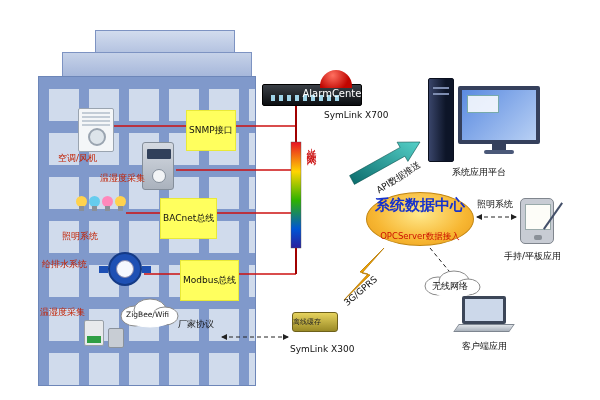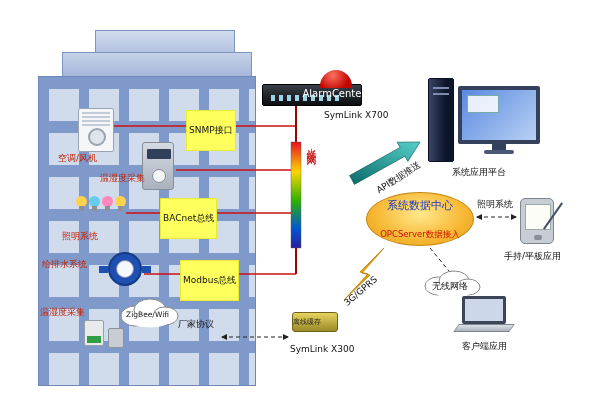--- a/index.html
+++ b/index.html
@@ -41,21 +41,21 @@
   .x700 .ports{position:absolute;left:8px;bottom:4px;width:70px;height:6px;
       background:repeating-linear-gradient(to right,#9fd4e8 0 4px,transparent 4px 8px)}
   .dome{left:320px;top:70px;width:32px;height:18px;background:radial-gradient(circle at 40% 30%,#ff7060,#c00500 70%);border-radius:16px 16px 0 0;z-index:5}
   .alabel{left:302px;top:88px;width:64px;text-align:center;color:#fff;font-size:10px;z-index:6;white-space:nowrap}
   
   .fiber{left:304px;top:140px;writing-mode:vertical-rl;color:#cc1111;font-size:10px;letter-spacing:2px;z-index:5;white-space:nowrap}
   
   .ell{left:366px;top:192px;width:108px;height:54px;border-radius:50%;
        background:radial-gradient(ellipse at 50% 40%,#ffe98c 0%,#f7b733 60%,#e89a18 100%);
        border:1px solid #c28612;display:flex;flex-direction:column;align-items:center;justify-content:center;z-index:4}
-  .ell .t1{color:#1632cc;font-weight:normal;font-size:11px;white-space:nowrap}
+  .ell .t1{color:#1632cc;font-weight:bold;font-size:15px;white-space:nowrap}
   .ell .t2{color:#cc1100;font-size:8.5px;white-space:nowrap;margin-top:16px}
   
   .tower{left:428px;top:78px;width:26px;height:84px;background:linear-gradient(90deg,#39456a,#0d1528 70%);border:1px solid #0a0f1e;border-radius:2px}
   .tower .slot{position:absolute;left:4px;width:16px;height:2px;background:#7d8cb0}
   .mon{left:458px;top:86px;width:82px;height:58px;border:4px solid #35405c;border-radius:2px;
        background:linear-gradient(135deg,#5a8ae0,#b8d0f4)}
   .mon .win{position:absolute;left:5px;top:5px;width:32px;height:18px;background:rgba(255,255,255,.85);border:1px solid #7aa}
   .stand{left:492px;top:144px;width:14px;height:6px;background:#35405c}
   .sbase{left:484px;top:150px;width:30px;height:4px;background:#4a5878;border-radius:2px}
   

